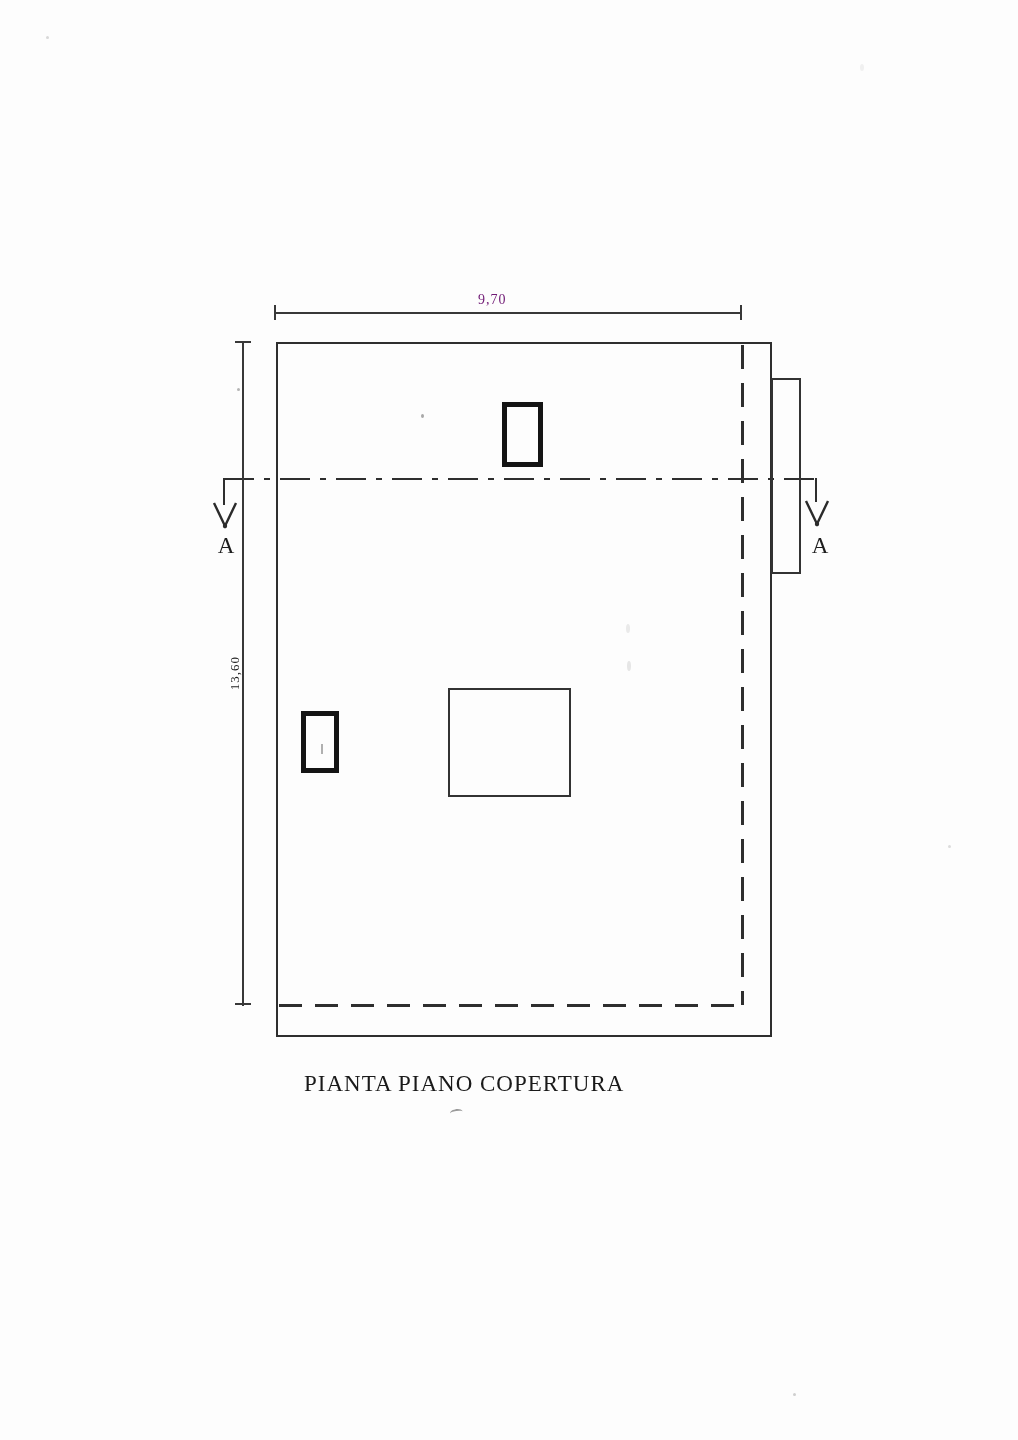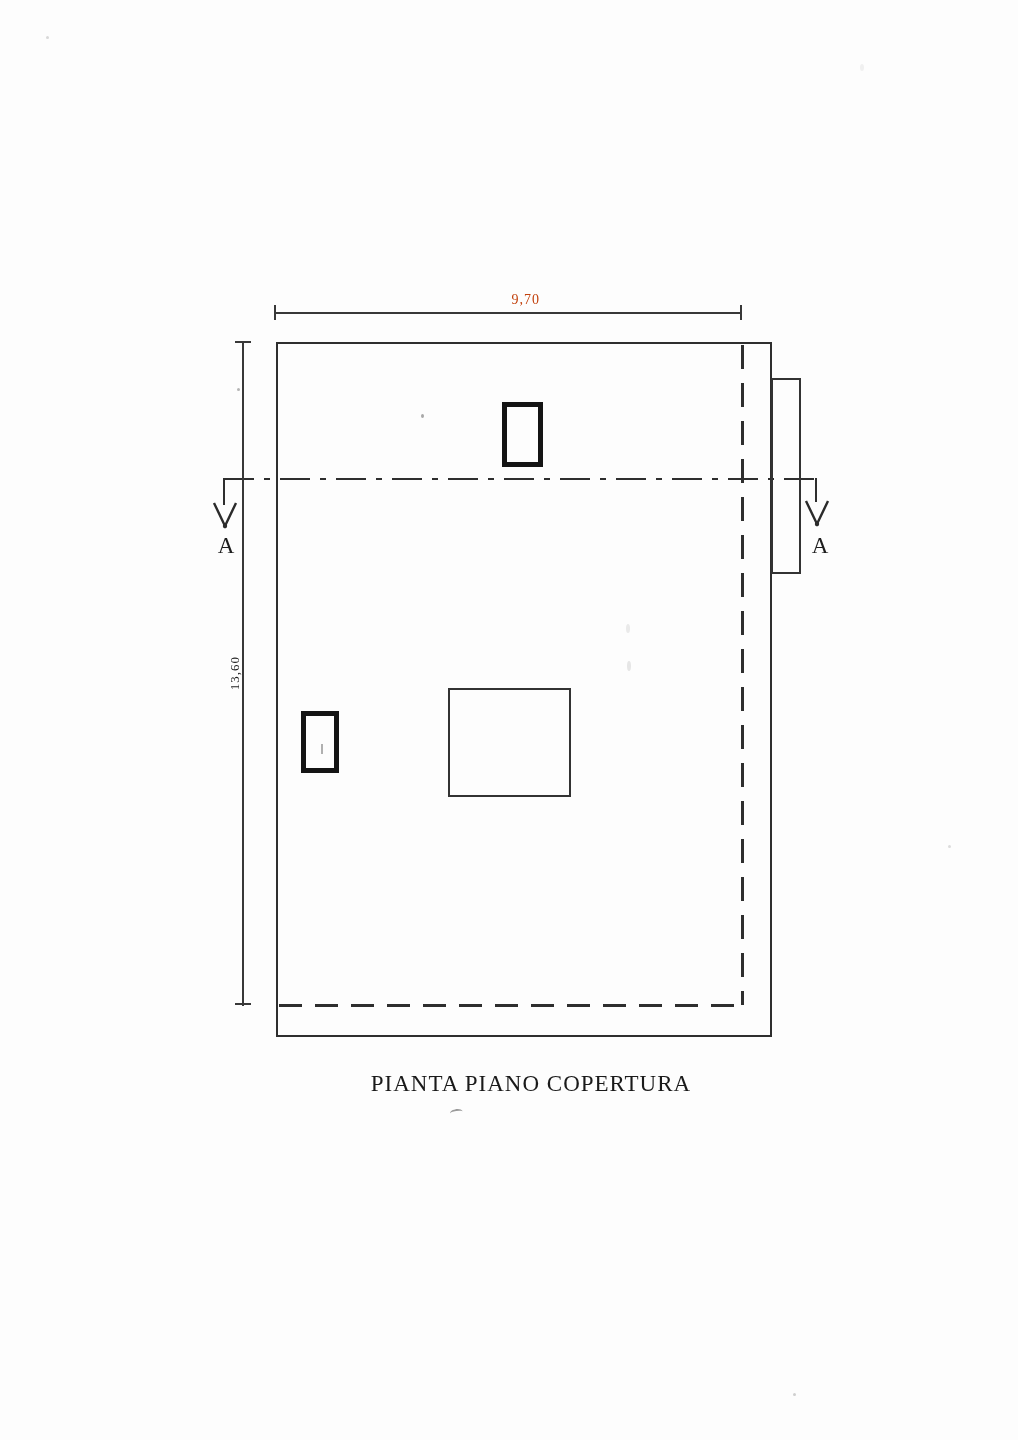--- a/index.html
+++ b/index.html
@@ -45,22 +45,22 @@
   }
   .label-a-left{left:212px;top:534px;}
   .label-a-right{left:806px;top:534px;}
 
   
   .dim-top-line{left:275px;top:312px;width:467px;height:2px;background:#383838;}
   .dim-tick-v{width:2px;height:15px;background:#383838;}
   .tick-top-left{left:274px;top:305px;}
   .tick-top-right{left:740px;top:305px;}
   .dim-top-label{
-    left:478px;top:292px;width:62px;text-align:right;
-    font-size:14px;letter-spacing:1px;color:#c2410c;
+    left:478px;top:292px;width:62px;text-align:left;
+    font-size:14px;letter-spacing:1px;color:#701a75;
   }
 
   
   .dim-left-line{left:242px;top:342px;width:2px;height:664px;background:#383838;}
   .dim-tick-h{width:16px;height:2px;background:#383838;}
   .tick-left-top{left:235px;top:341px;}
   .tick-left-bottom{left:235px;top:1003px;}
   .dim-left-label{
     left:204px;top:662px;width:62px;height:22px;
     display:flex;align-items:center;justify-content:center;
@@ -76,21 +76,21 @@
     left:448px;top:688px;width:123px;height:109px;
     border:2px solid #333;box-sizing:border-box;
   }
   .annex{
     left:771px;top:378px;width:30px;height:196px;
     border:2px solid #333;box-sizing:border-box;
   }
 
   
   .drawing-title{
-    left:304px;top:1071px;width:454px;text-align:center;
+    left:304px;top:1071px;width:454px;text-align:left;
     font-size:23px;letter-spacing:1px;color:#1a1a1a;white-space:nowrap;
   }
   .title-smudge{
     left:450px;top:1109px;width:13px;height:5px;
     border-top:2px solid #9a9a9a;border-radius:50%;
     transform:rotate(-8deg);
   }
 
   
   .speck{background:#bdbdbd;border-radius:50%;}

